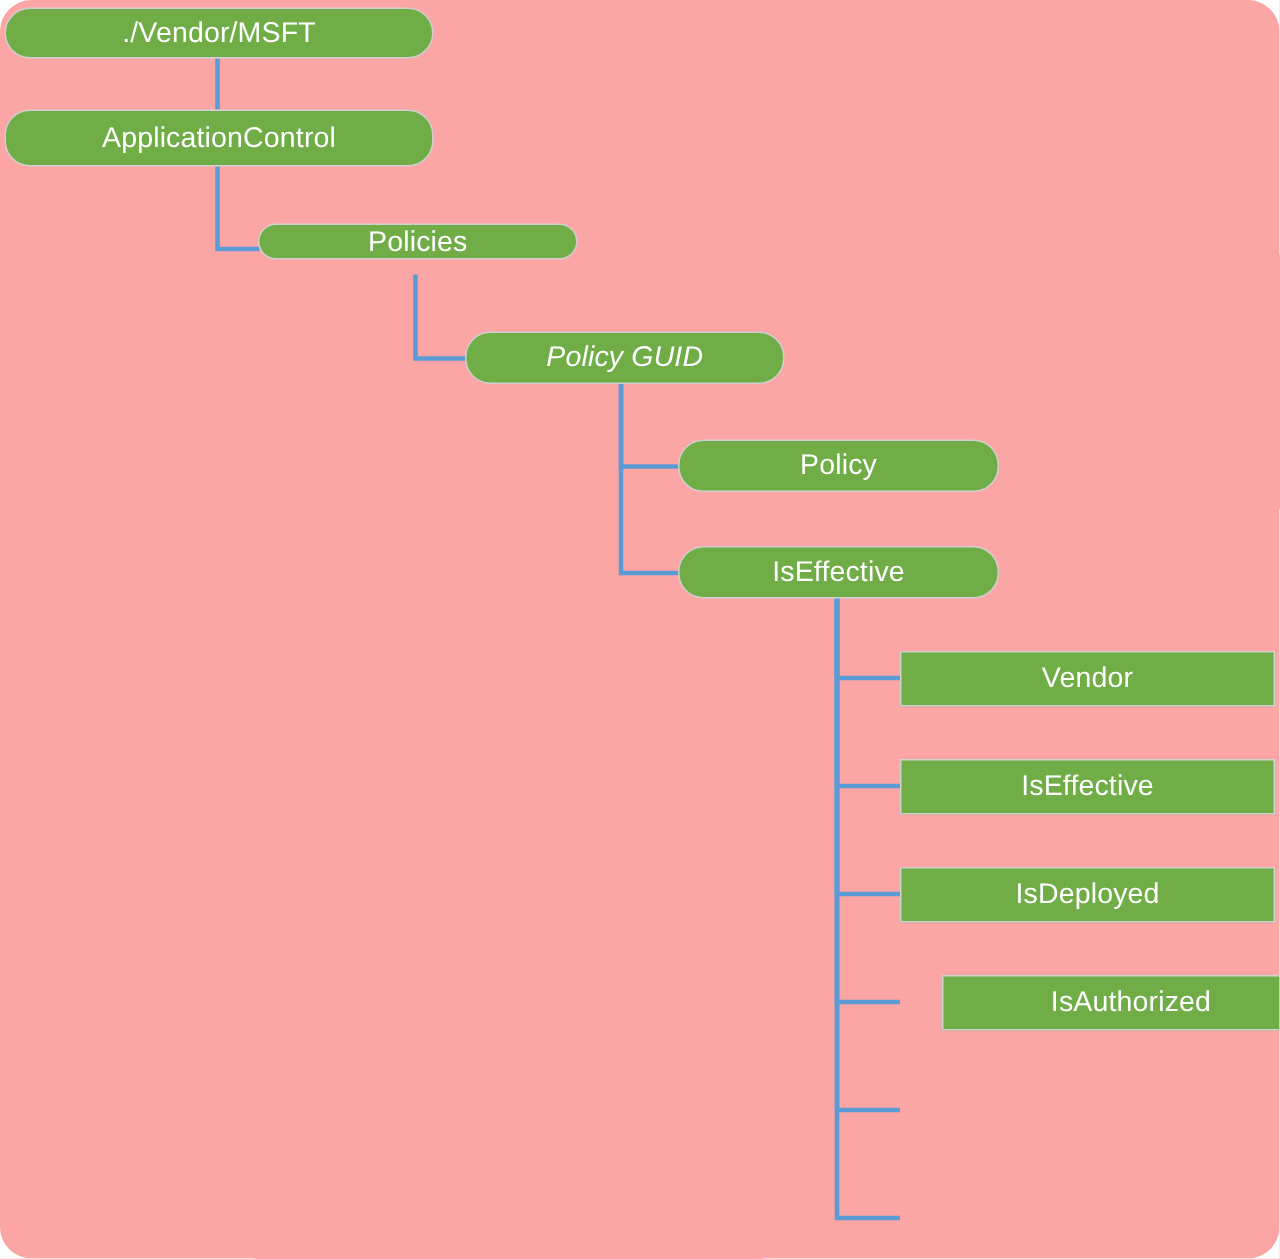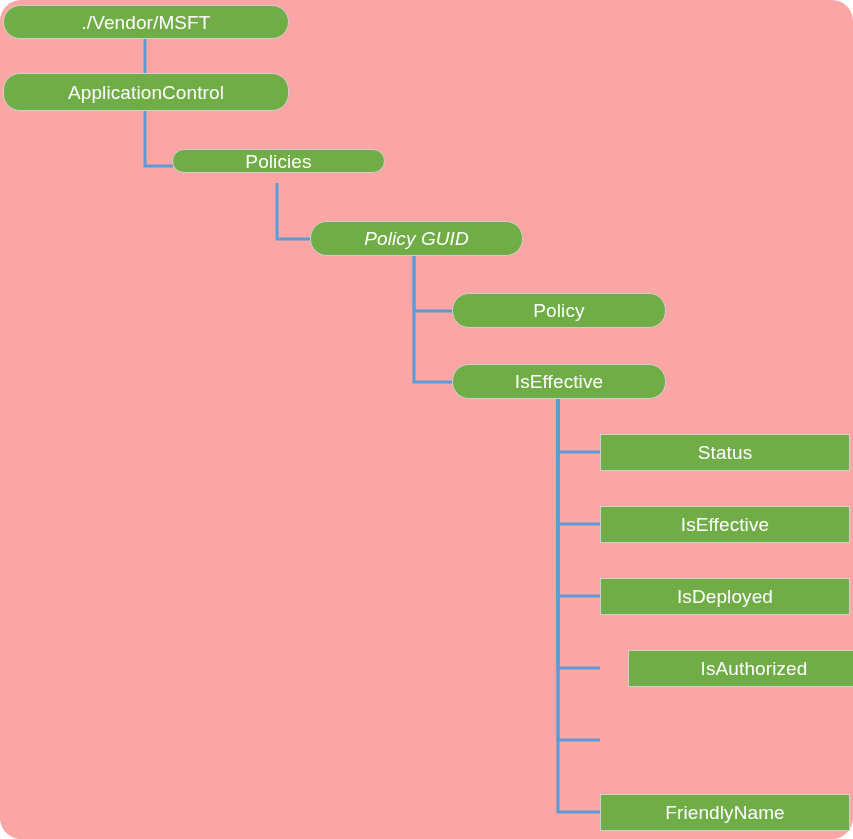--- a/index.html
+++ b/index.html
@@ -112,33 +112,30 @@
 
   <div class="node rounded" id="node-policy">
     <span>Policy</span>
   </div>
 
   <div class="node rounded" id="node-policy-info">
     <span>IsEffective</span>
   </div>
 
   <div class="node rect" id="node-version">
-    <span>Status</span>
+    <span>Vendor</span>
   </div>
 
   <div class="node rect" id="node-is-deployed">
     <span>IsDeployed</span>
   </div>
 
   <div class="node rect" id="node-is-effective">
     <span>IsEffective</span>
   </div>
 
   <div class="node rect" id="node-is-authorized">
     <span>IsAuthorized</span>
   </div>
 
 
-  <div class="node rect" id="node-friendly-name">
-    <span>FriendlyName</span>
-  </div>
 
 </div>
 
 </body></html>

